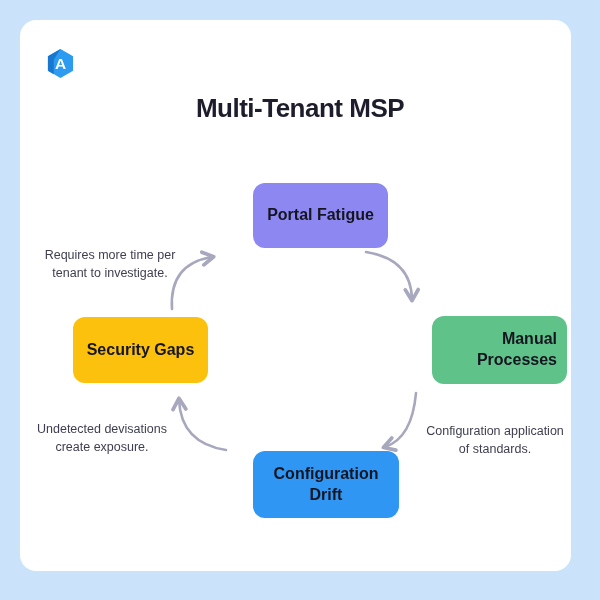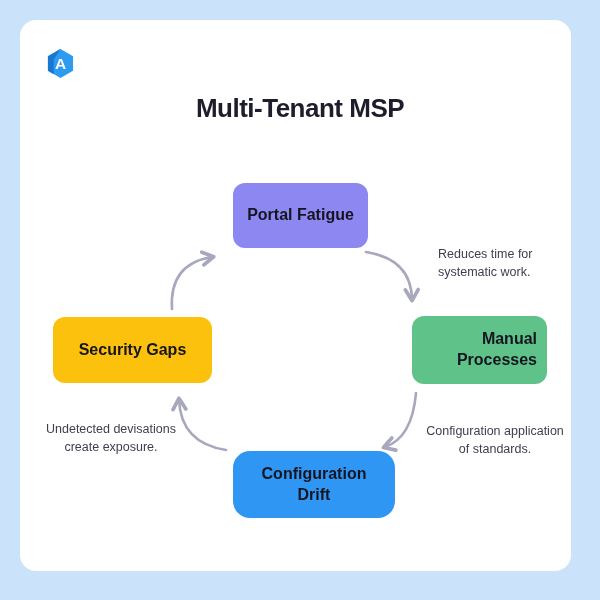--- a/index.html
+++ b/index.html
@@ -65,34 +65,35 @@
     border-radius: 12px;
     display: flex;
     align-items: center;
     justify-content: center;
     text-align: center;
     font-weight: 700;
     font-size: 16px;
     color: #15151f;
     line-height: 1.3;
     padding: 6px 10px;
+    margin-left: 20px;
   }
   .node-top    { left: 233px; top: 183px; width: 135px; height: 65px; }
   .node-right  { left: 412px; top: 316px; width: 135px; height: 68px; }
-  .node-bottom { left: 233px; top: 451px; width: 162px; height: 67px; border-radius: 17px; }
-  .node-left   { left:  53px; top: 317px; width: 159px; height: 66px; }
+  .node-bottom { left: 233px; top: 451px; width: 146px; height: 67px; }
+  .node-left   { left:  53px; top: 317px; width: 135px; height: 66px; }
   .note {
     position: absolute;
     font-size: 12.5px;
     color: #3e3e50;
     line-height: 1.45;
   }
   .note-tl { left: 35px;  top: 246px; width: 150px; text-align: center; }
   .note-tr { left: 438px; top: 245px; width: 120px; text-align: left; }
-  .note-bl { left: 33px;  top: 420px; width: 156px; text-align: center; }
+  .note-bl { left: 24px;  top: 420px; width: 156px; text-align: center; }
   .note-br { left: 424px; top: 422px; width: 142px; text-align: center; }
   .arrows-svg {
     position: absolute;
     left: 0; top: 0;
     width: 600px; height: 600px;
     pointer-events: none;
   }
 </style>
 </head>
 <body>
@@ -133,17 +134,17 @@
   <div class="node node-right" style="background: rgb(95, 194, 137); text-align: right;">
     <span>Manual Processes</span>
   </div>
   <div class="node node-bottom" style="background: rgb(47, 150, 244);">
     <span>Configuration Drift</span>
   </div>
   <div class="node node-left" style="background: rgb(251, 193, 13);">
     <span>Security Gaps</span>
   </div>
 
-  <div class="note note-tr">Reduces time for systematic work.</div>
+  <div class="note note-tl">Requires more time per tenant to investigate.</div>
   <div class="note note-bl">Undetected devisations create exposure.</div>
   <div class="note note-br">Configuration application of standards.</div>
 
 </div>
 
 </body></html>

